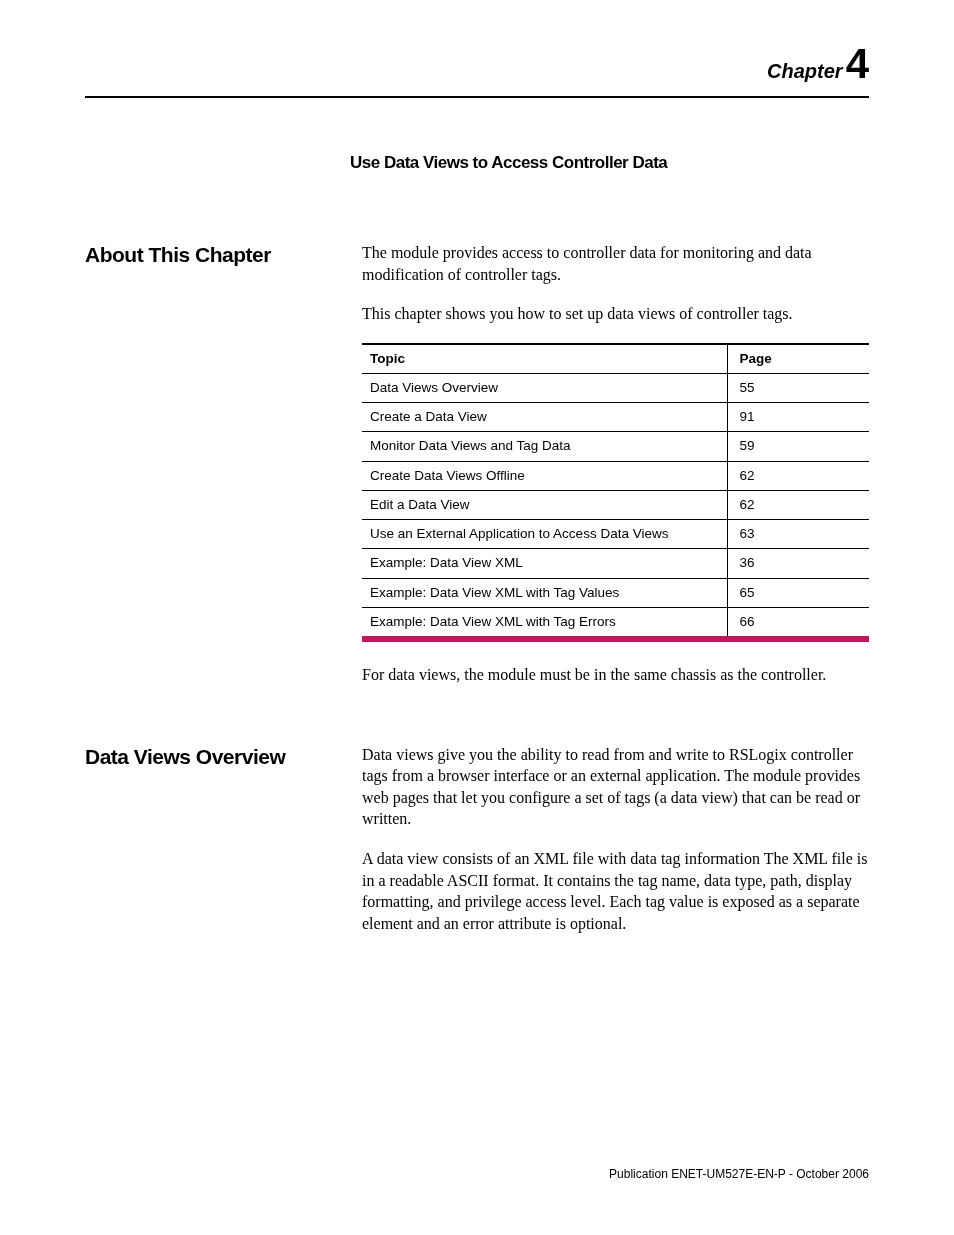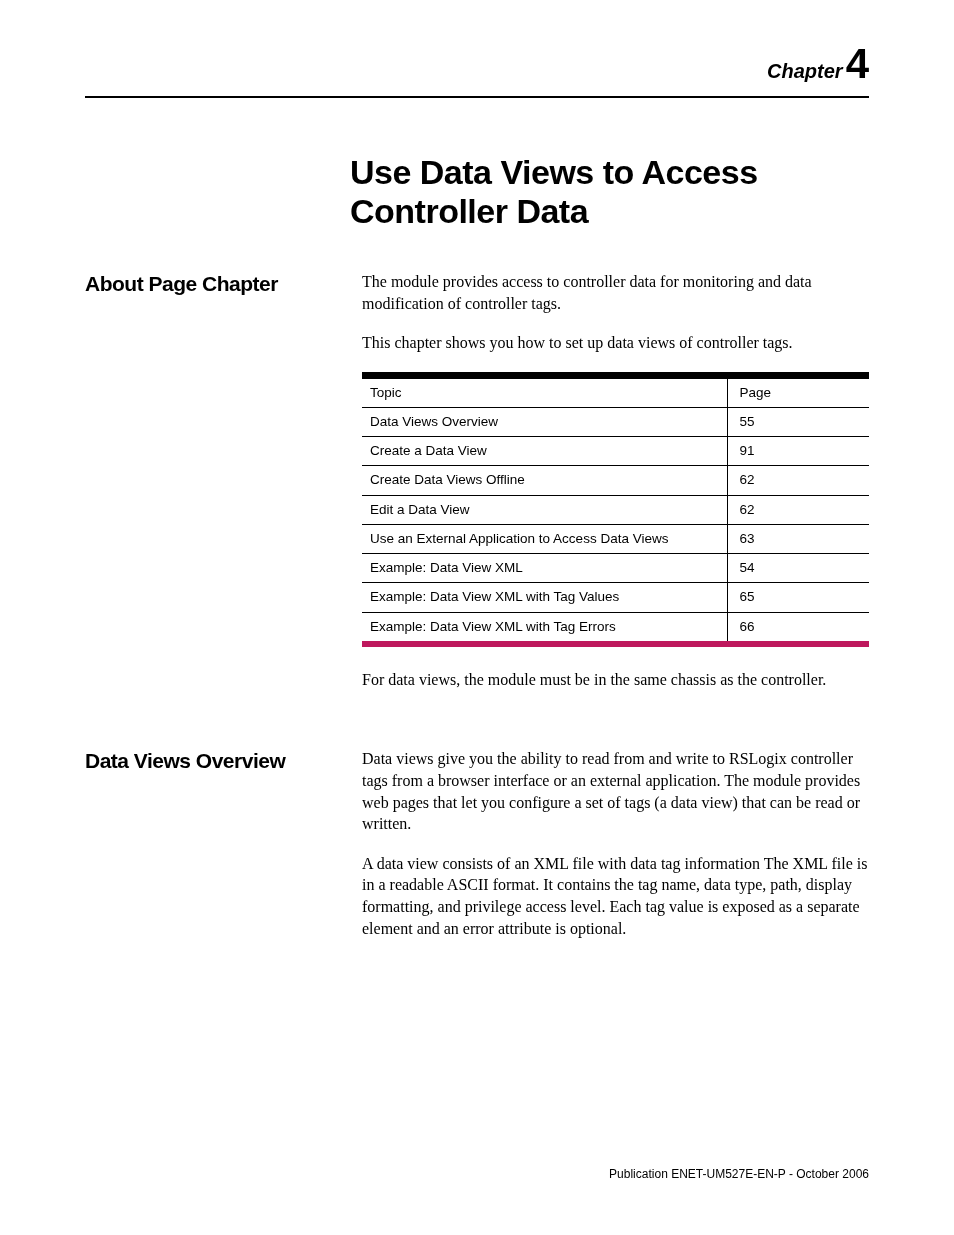--- a/index.html
+++ b/index.html
@@ -36,23 +36,23 @@
       margin-left: 3px;
     }
     .hr-top {
       border: none;
       border-top: 2px solid #000;
       margin-bottom: 55px;
     }
     .chapter-title {
       font-family: Arial, Helvetica, sans-serif;
       font-weight: bold;
-      font-size: 34px;
+      font-size: 17px;
       margin-left: 265px;
-      margin-bottom: 40px;
+      margin-bottom: 69px;
       letter-spacing: -0.5px;
     }
     .section {
       display: flex;
       margin-bottom: 40px;
     }
     .section-heading {
       font-family: Arial, Helvetica, sans-serif;
       font-weight: bold;
       font-size: 21px;
@@ -77,22 +77,22 @@
       font-family: Arial, Helvetica, sans-serif;
     }
     .topic-table th, .topic-table td {
       border-top: 1px solid #000;
       border-bottom: 1px solid #000;
       text-align: left;
       padding: 5px 8px;
       font-size: 13.5px;
     }
     .topic-table th {
-      font-weight: normal;
-      border-top: 7px solid #000000;
+      font-weight: bold;
+      border-top: 2px solid #000000;
     }
     .topic-table tr:last-child td {
       border-bottom: 6px solid #be185d;
     }
     .topic-table .col-topic {
       width: 72%;
     }
     .topic-table .col-page {
       width: 28%;
       border-left: 1px solid #000;
@@ -111,21 +111,21 @@
 
 <div class="page">
   <div class="chapter-header">
     <span class="chapter-label">Chapter</span><span class="chapter-number">4</span>
   </div>
   <hr class="hr-top">
 
   <h1 class="chapter-title">Use Data Views to Access Controller Data</h1>
 
   <div class="section">
-    <div class="section-heading">About Page Chapter</div>
+    <div class="section-heading">About This Chapter</div>
     <div class="section-body">
       <p>The module provides access to controller data for monitoring and data modification of controller tags.</p>
       <p>This chapter shows you how to set up data views of controller tags.</p>
 
       <table class="topic-table">
         <thead>
           <tr>
             <th class="col-topic">Topic</th>
             <th class="col-page">Page</th>
           </tr>
@@ -133,34 +133,38 @@
         <tbody id="topic-tbody">
             <tr>
               <td class="col-topic">Data Views Overview</td>
               <td class="col-page">55</td>
             </tr>
             <tr>
               <td class="col-topic">Create a Data View</td>
               <td class="col-page">91</td>
             </tr>
             <tr>
+              <td class="col-topic">Monitor Data Views and Tag Data</td>
+              <td class="col-page">59</td>
+            </tr>
+            <tr>
               <td class="col-topic">Create Data Views Offline</td>
               <td class="col-page">62</td>
             </tr>
             <tr>
               <td class="col-topic">Edit a Data View</td>
               <td class="col-page">62</td>
             </tr>
             <tr>
               <td class="col-topic">Use an External Application to Access Data Views</td>
               <td class="col-page">63</td>
             </tr>
             <tr>
               <td class="col-topic">Example: Data View XML</td>
-              <td class="col-page">54</td>
+              <td class="col-page">36</td>
             </tr>
             <tr>
               <td class="col-topic">Example: Data View XML with Tag Values</td>
               <td class="col-page">65</td>
             </tr>
             <tr>
               <td class="col-topic">Example: Data View XML with Tag Errors</td>
               <td class="col-page">66</td>
             </tr>
           </tbody>

